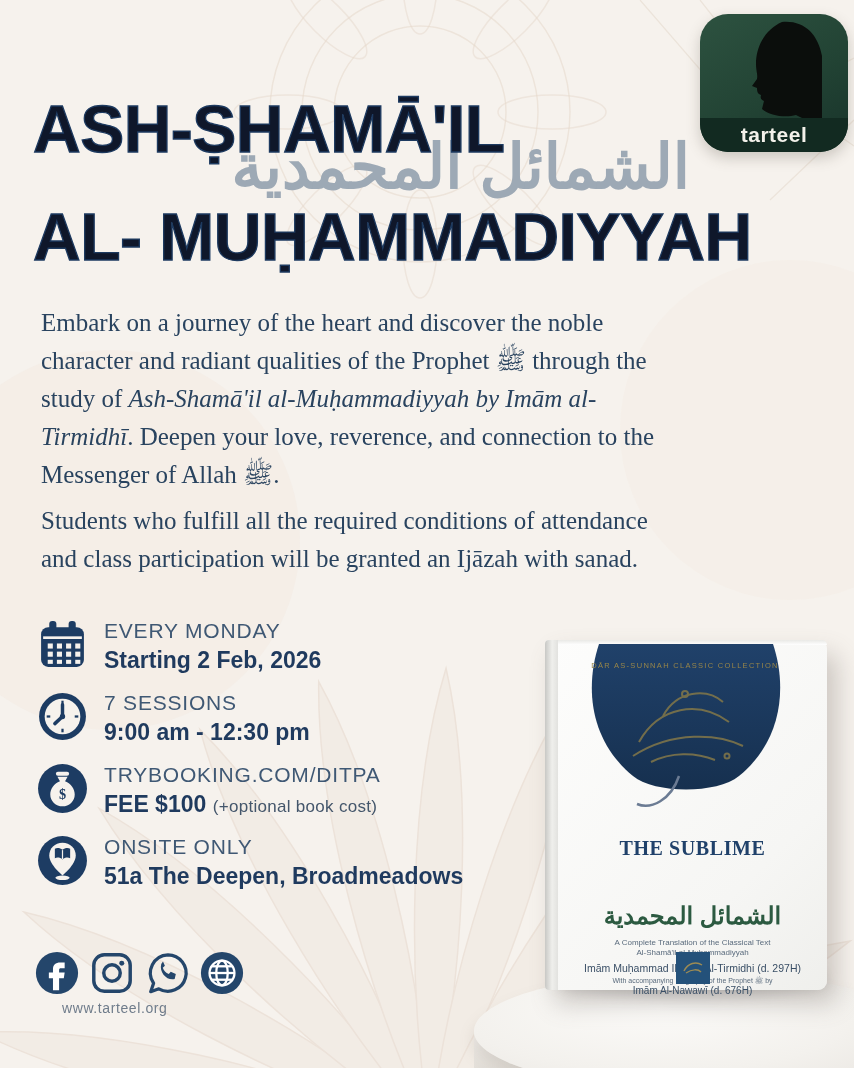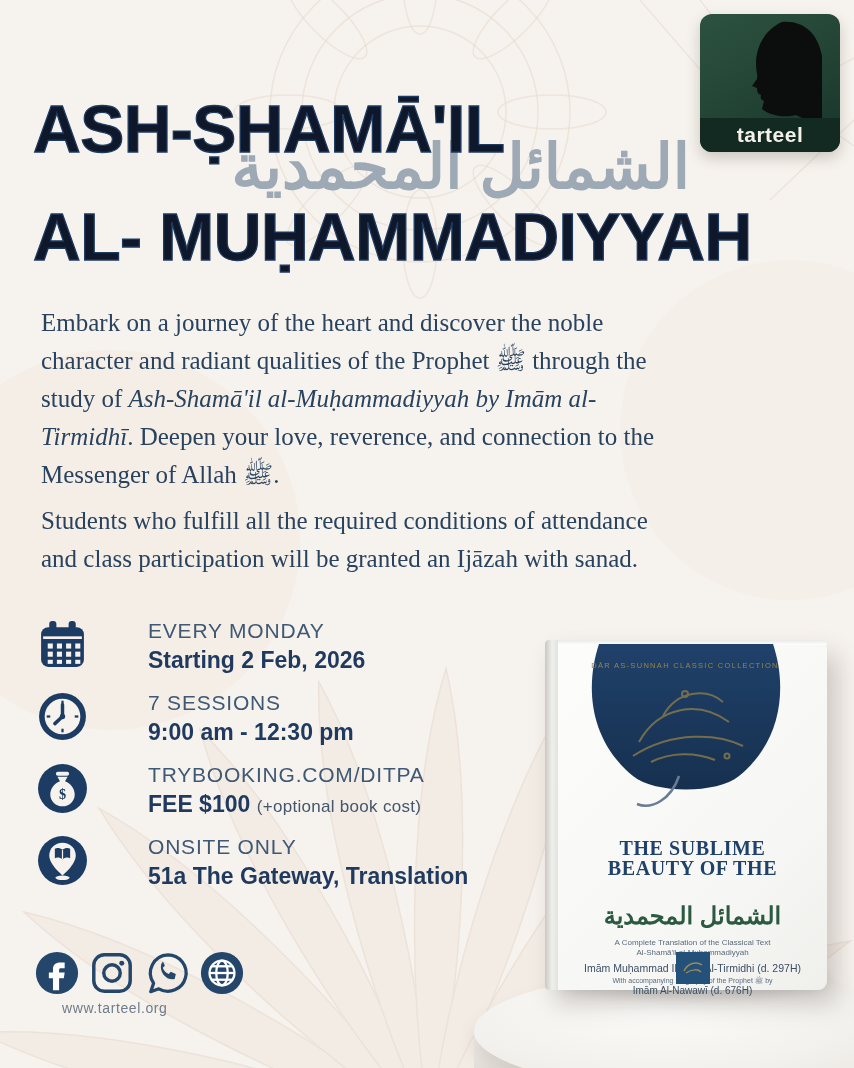--- a/index.html
+++ b/index.html
@@ -7,23 +7,23 @@
     position:relative;width:854px;height:1068px;overflow:hidden;
     background:#f6f2ed;font-family:"Liberation Sans",sans-serif;
   }
   .abs{position:absolute;}
   svg{display:block;}
 
   
   #bg-art{left:0;top:0;z-index:0;}
 
   
-  .logo{left:700px;top:14px;width:140px;height:138px;border-radius:12px;
+  .logo{left:700px;top:14px;width:140px;height:138px;border-radius:28px;
     background:linear-gradient(150deg,#2d5240 0%,#224334 55%,#18332a 100%);
-    box-shadow:0 6px 14px rgba(80,70,60,.25);z-index:5;overflow:hidden;}
+    box-shadow:0 6px 14px rgba(80,70,60,.25);z-index:5;overflow:hidden;padding-left:8px;}
   .logo-strip{position:absolute;left:0;right:0;bottom:0;height:34px;background:#122a21;
     display:flex;align-items:center;justify-content:center;}
   .logo-word{color:#f3f1ea;font-size:21px;letter-spacing:.5px;font-weight:bold;}
   .logo-sil{position:absolute;left:18px;top:6px;}
 
   
   .t-line{left:33px;font-weight:700;color:#0f172a;font-size:66px;line-height:1;
     letter-spacing:-.5px;-webkit-text-stroke:1.3px #1d3a60;z-index:3;white-space:nowrap;}
   .t1{top:96px;}
   .t2{top:204px;}
@@ -33,21 +33,21 @@
   
   .intro{left:33px;top:296px;width:662px;font-family:"Liberation Serif",serif;
     font-size:25px;line-height:38px;color:#29435f;z-index:3;}
   .intro p{margin:8px;}
   .intro em{font-style:italic;}
 
   
   .details{left:36px;top:618px;z-index:3;}
   .drow{display:flex;align-items:flex-start;margin-bottom:19px;height:53px;}
   .dicon{width:53px;height:53px;flex:0 0 53px;margin-right:15px;}
-  .dtext{padding-top:1px;margin-left:44px;}
+  .dtext{padding-top:1px;}
   .dline1{font-size:21px;letter-spacing:.8px;color:#3f5874;}
   .dline2{font-size:23px;font-weight:bold;color:#1f3a5e;margin-top:4px;}
   .dnote{font-size:17px;font-weight:normal;color:#44566b;letter-spacing:.3px;}
 
   
   .ped-body{left:474px;top:1030px;width:444px;height:38px;
     background:linear-gradient(#f3f0ec,#e4e0da);z-index:1;}
   .ped-top{left:474px;top:972px;width:444px;height:118px;border-radius:50%;
     background:radial-gradient(ellipse at 42% 30%,#fcfbf9 0%,#f3f1ed 55%,#e7e3de 100%);
     box-shadow:0 10px 16px rgba(120,110,100,.18);z-index:1;}
@@ -155,21 +155,20 @@
         <path d="M58 112 C98 86 144 90 168 102"></path>
         <path d="M88 72 C102 46 132 44 148 58"></path>
         <path d="M76 118 C96 108 120 108 140 116"></path>
         <circle cx="110" cy="50" r="3"></circle>
         <circle cx="152" cy="112" r="2.5"></circle>
       </g>
     </svg>
     <div class="bk-collection">DĀR AS-SUNNAH CLASSIC COLLECTION</div>
     <div class="bk-title">
       <div>THE SUBLIME</div>
-      <div>BEAUTY OF THE</div>
     </div>
     <div class="bk-arabic">الشمائل المحمدية</div>
     <div class="bk-sub">
       <div>A Complete Translation of the Classical Text</div>
       <div>Al-Shamā'il al-Muhammadiyyah</div>
     </div>
     <div class="bk-author1">Imām Muḥammad Ibn'Isā Al-Tirmidhi (d. 297H)</div>
     <div class="bk-anote">With accompanying Biography of the Prophet ﷺ by</div>
     <div class="bk-author2">Imām Al-Nawawī (d. 676H)</div>
     <div class="bk-seal">
@@ -271,21 +270,21 @@
         <circle cx="26" cy="26" r="24" fill="#1d3c63"></circle>
         <ellipse cx="26" cy="43" rx="7" ry="2.2" fill="#f6f2ed"></ellipse>
         <path d="M26 8.5 c-7.5 0 -13 5.5 -13 12.5 c0 9 13 19.5 13 19.5 s13 -10.5 13 -19.5
                  c0 -7 -5.5 -12.5 -13 -12.5 z" fill="#f6f2ed"></path>
         <path d="M26 15.5 c-2.2 -1.9 -5.4 -2.2 -7.5 -1.1 v9.4 c2.1 -1.1 5.3 -0.8 7.5 1.1
                  c2.2 -1.9 5.4 -2.2 7.5 -1.1 v-9.4 c-2.1 -1.1 -5.3 -0.8 -7.5 1.1 z" fill="#1d3c63"></path>
         <line x1="26" y1="15.8" x2="26" y2="24.6" stroke="#f6f2ed" stroke-width="1.2"></line>
       </svg>
       <div class="dtext">
         <div class="dline1">ONSITE ONLY</div>
-        <div class="dline2">51a The Gateway, Translation</div>
+        <div class="dline2">51a The Deepen, Broadmeadows</div>
       </div>
     </div>
 
   </div>
 
   <div class="abs social">
     <svg class="sicon" viewBox="0 0 48 48">
       <circle cx="24" cy="24" r="22" fill="#24466b"></circle>
       <path d="M27.5 13 h4.5 v6 h-4 c-1.3 0 -1.8 .7 -1.8 1.8 v2.7 h5.8 l-.9 6 h-4.9 v12.5
                h-6.4 V29.5 h-4.3 v-6 h4.3 v-3.6 c0 -4.3 2.6 -6.9 7.7 -6.9 z" fill="#fff"></path>

